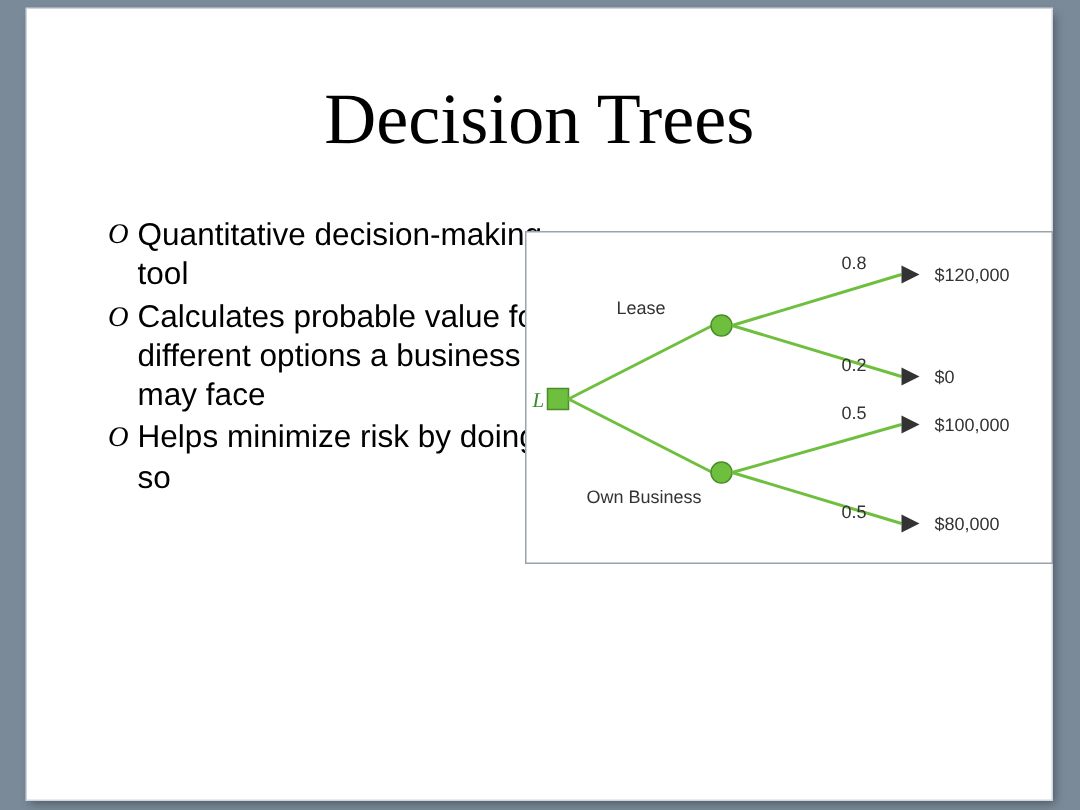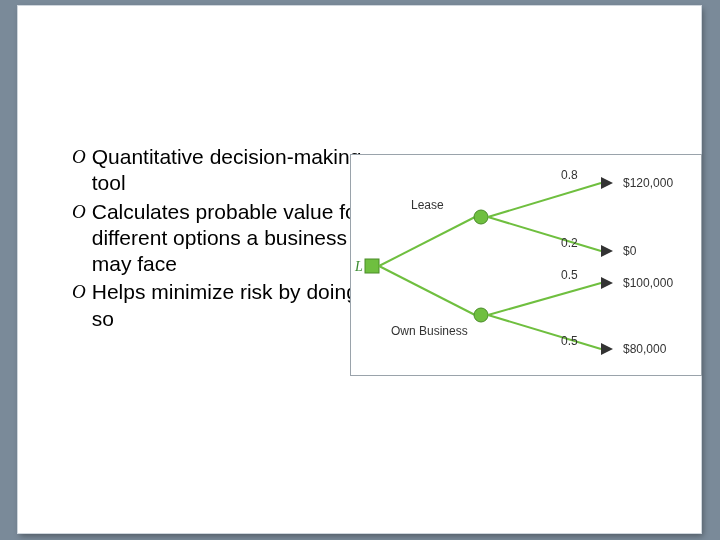--- a/index.html
+++ b/index.html
@@ -86,20 +86,21 @@
     fill: #3a8a2f;
     font-family: "Times New Roman", Times, serif;
   }
 </style>
 </head>
 <body>
 
 <div class="slide-bg">
   <div class="slide-frame">
 
+    <div class="title">Decision Trees</div>
 
     <div class="bullets">
       <div class="bullet">
         <span class="marker">O</span>
         <span class="text">Quantitative decision-making tool</span>
       </div>
       <div class="bullet">
         <span class="marker">O</span>
         <span class="text">Calculates probable value for different options a business may face</span>
       </div>

